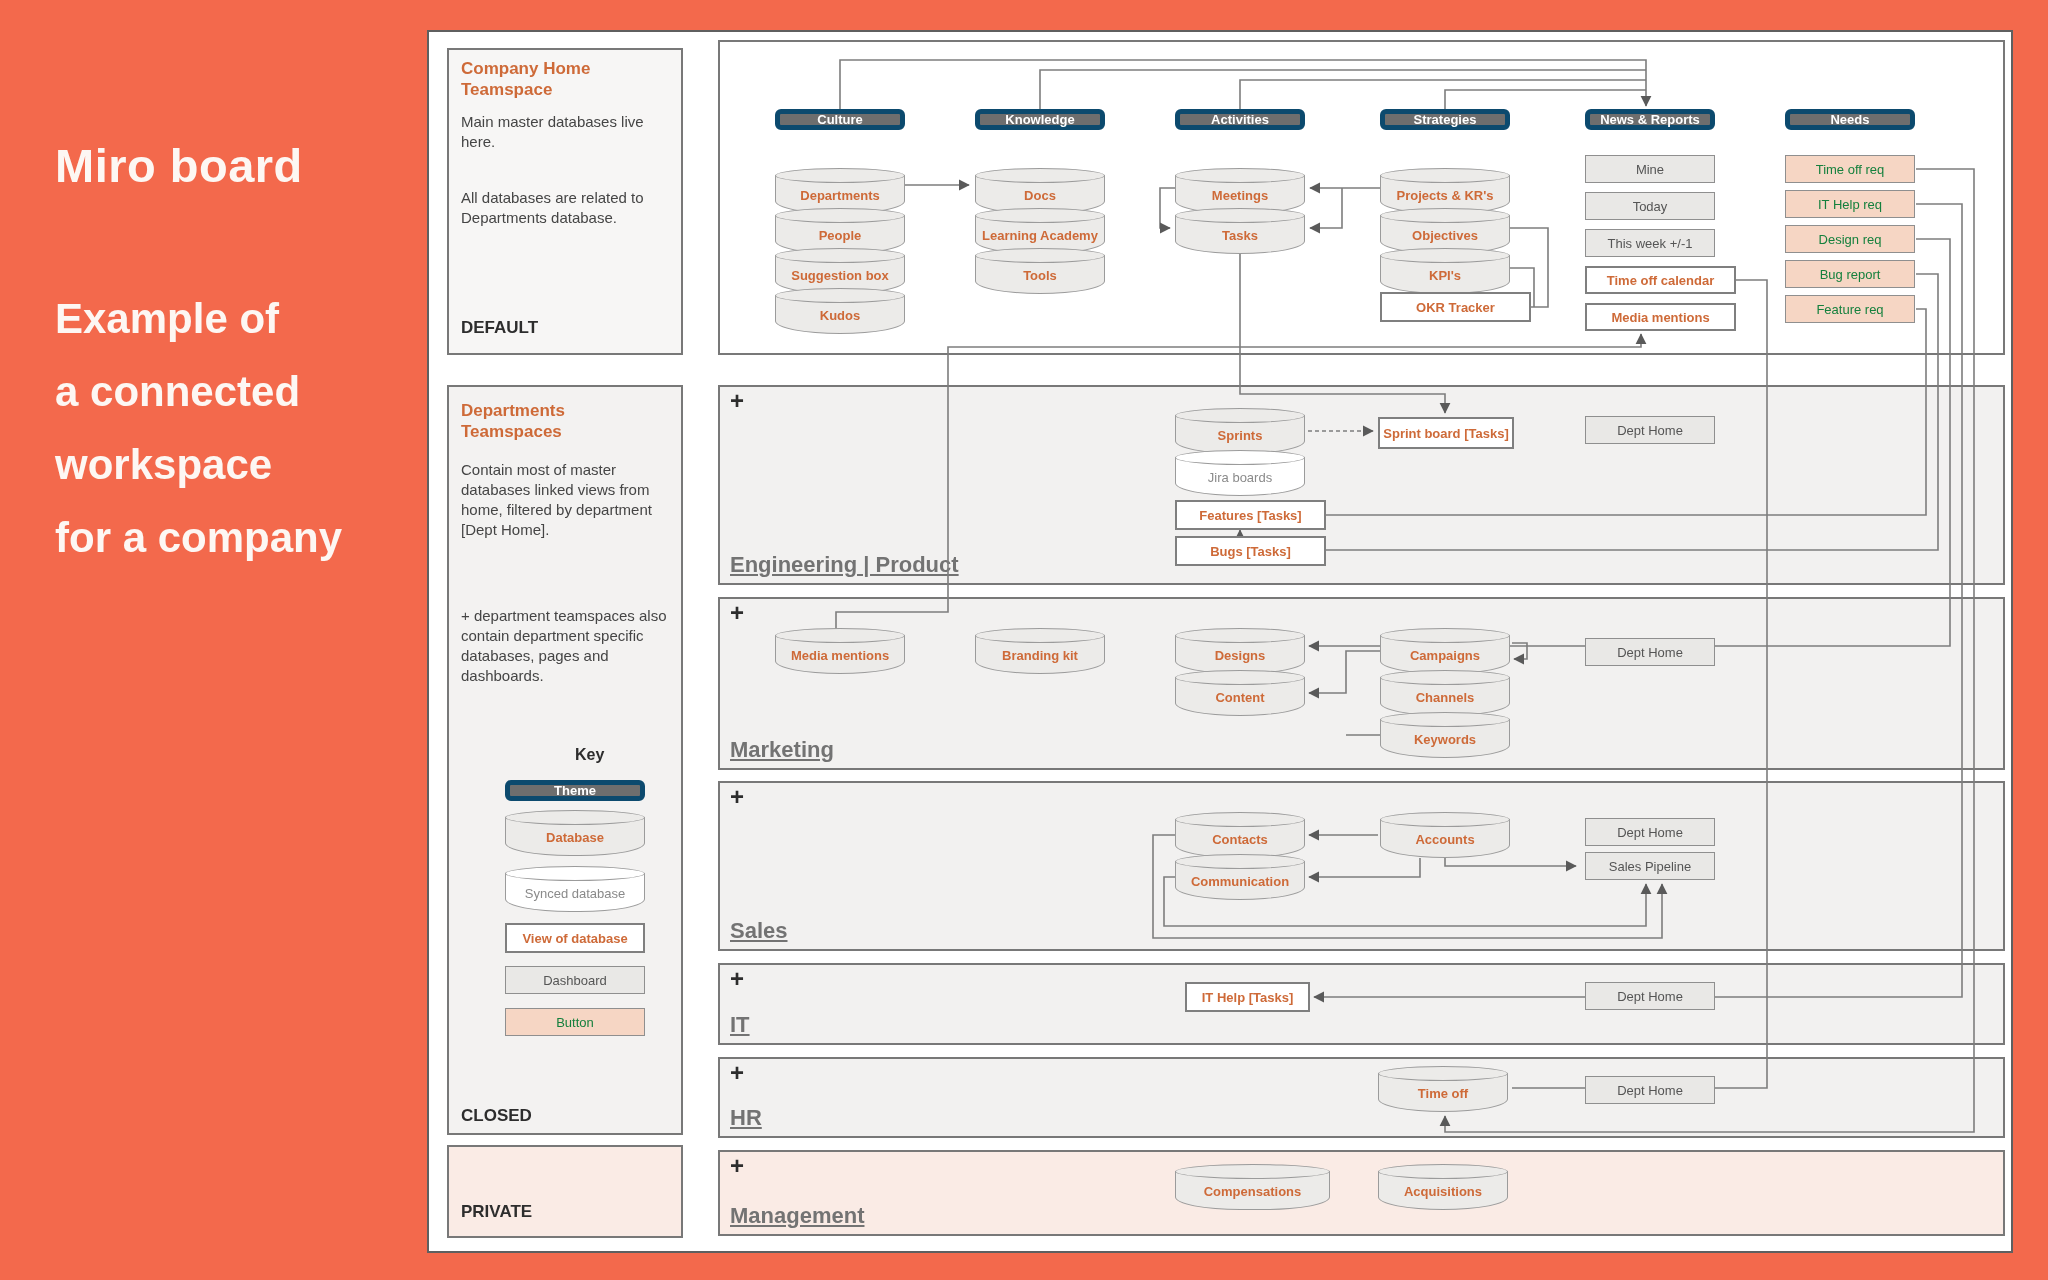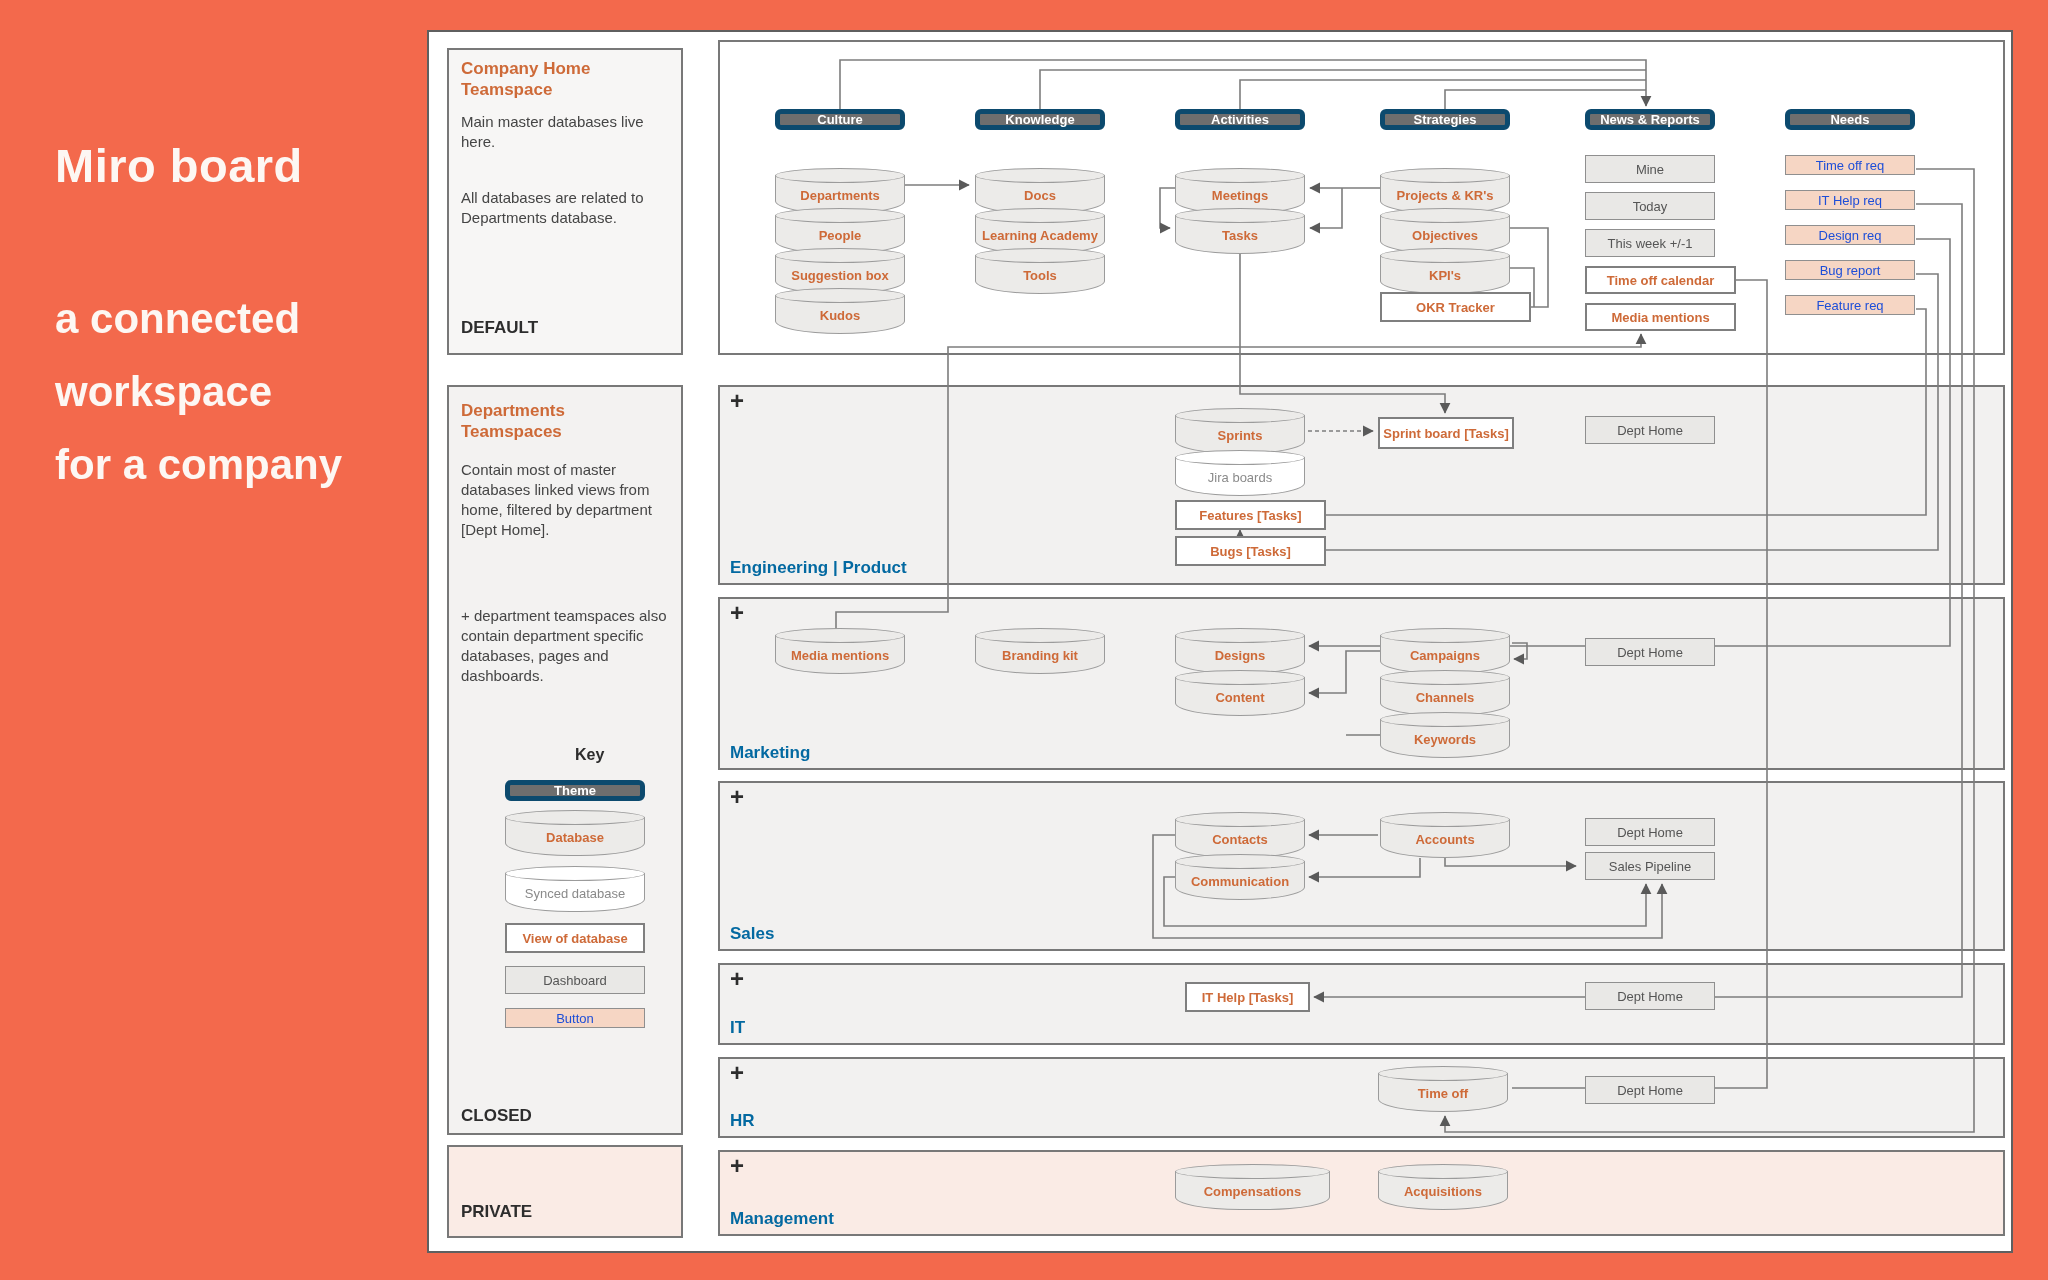--- a/index.html
+++ b/index.html
@@ -23,21 +23,21 @@
   .lpanel.pink { background:#FAEBE5; }
   .ptitle { font-size:17px; font-weight:bold; color:#CE6A38; line-height:21px; }
   .pbody  { font-size:15px; color:#454545; line-height:20px; }
   .pfoot  { font-size:17px; font-weight:bold; color:#2d2d2d; }
 
   
   .row { left:718px; width:1287px; box-sizing:border-box; background:#F2F1F0; border:2px solid #787878; }
   .row.pink { background:#FAEBE5; }
   .canvasbox { left:718px; top:40px; width:1287px; height:315px; box-sizing:border-box; background:#FFFFFF; border:2px solid #787878; }
   .plus  { position:absolute; top:0px; left:10px; font-size:24px; font-weight:bold; color:#2d2d2d; }
-  .rlabel{ position:absolute; bottom:5px; left:10px; font-size:17px; font-weight:bold; color:#0369a1; }
+  .rlabel{ position:absolute; bottom:5px; left:10px; font-size:22px; font-weight:bold; color:#737373;text-decoration:underline; }
 
   
   .pill { width:130px; height:21px; background:#6E6E6E; border:5px solid #0c4a6e; border-radius:6px;
           color:#fff; font-size:13px; font-weight:bold; display:flex; align-items:center; justify-content:center; box-sizing:border-box; }
 
   
   .cyl { width:130px; height:46px; }
   .cyl::after  { content:""; position:absolute; left:0; right:0; top:7px; bottom:0; background:#ECEBE9; border:1px solid #9B9B9B;
                  border-radius:0 0 65px 65px / 0 0 13px 13px; box-sizing:border-box; }
   .cyl::before { content:""; position:absolute; left:0; right:0; top:0; height:15px; background:#ECEBE9; border:1px solid #9B9B9B;
@@ -45,36 +45,37 @@
   .cyl .cl { position:absolute; left:2px; right:2px; top:20px; z-index:2; text-align:center;
              font-size:13px; font-weight:bold; color:#CE6A38; }
   .cyl.white::after, .cyl.white::before { background:#FFFFFF; }
   .cyl.white .cl { color:#8a8a8a; font-weight:normal; }
 
   
   .vbox { width:151px; height:30px; background:#FFFFFF; border:2px solid #7f7f7f; box-sizing:border-box;
           display:flex; align-items:center; justify-content:center; font-size:13px; font-weight:bold; color:#CE6A38; }
   .dbox { width:130px; height:28px; background:#E9E8E6; border:1px solid #8f8f8f; box-sizing:border-box;
           display:flex; align-items:center; justify-content:center; font-size:13px; color:#555; }
-  .bbox { width:130px; height:20px; background:#F6D6C4; border:1px solid #8f8f8f; box-sizing:border-box;
-          display:flex; align-items:center; justify-content:center; font-size:13px; color:#1d4ed8; }
+  .bbox { width:130px; height:28px; background:#F6D6C4; border:1px solid #8f8f8f; box-sizing:border-box;
+          display:flex; align-items:center; justify-content:center; font-size:13px; color:#15803d; }
 
   .keytitle { font-size:16px; font-weight:bold; color:#2d2d2d; }
 
   svg.wires { position:absolute; left:0; top:0; z-index:5; pointer-events:none; }
   .toplayer { position:absolute; left:0; top:0; z-index:10; width:0; height:0; }
   .toplayer > * { position:absolute; }
   .rowlayer { position:absolute; left:0; top:0; z-index:1; width:0; height:0; }
   .rowlayer > * { position:absolute; }
 </style>
 </head>
 <body>
 
 <div class="abs intro-title">Miro board</div>
 <div class="abs intro-sub">
+  <div>Example of</div>
   <div>a connected</div>
   <div>workspace</div>
   <div>for a company</div>
 </div>
 
 <div class="abs board"></div>
 
 <div class="rowlayer">
   <div class="canvasbox"></div>
 

